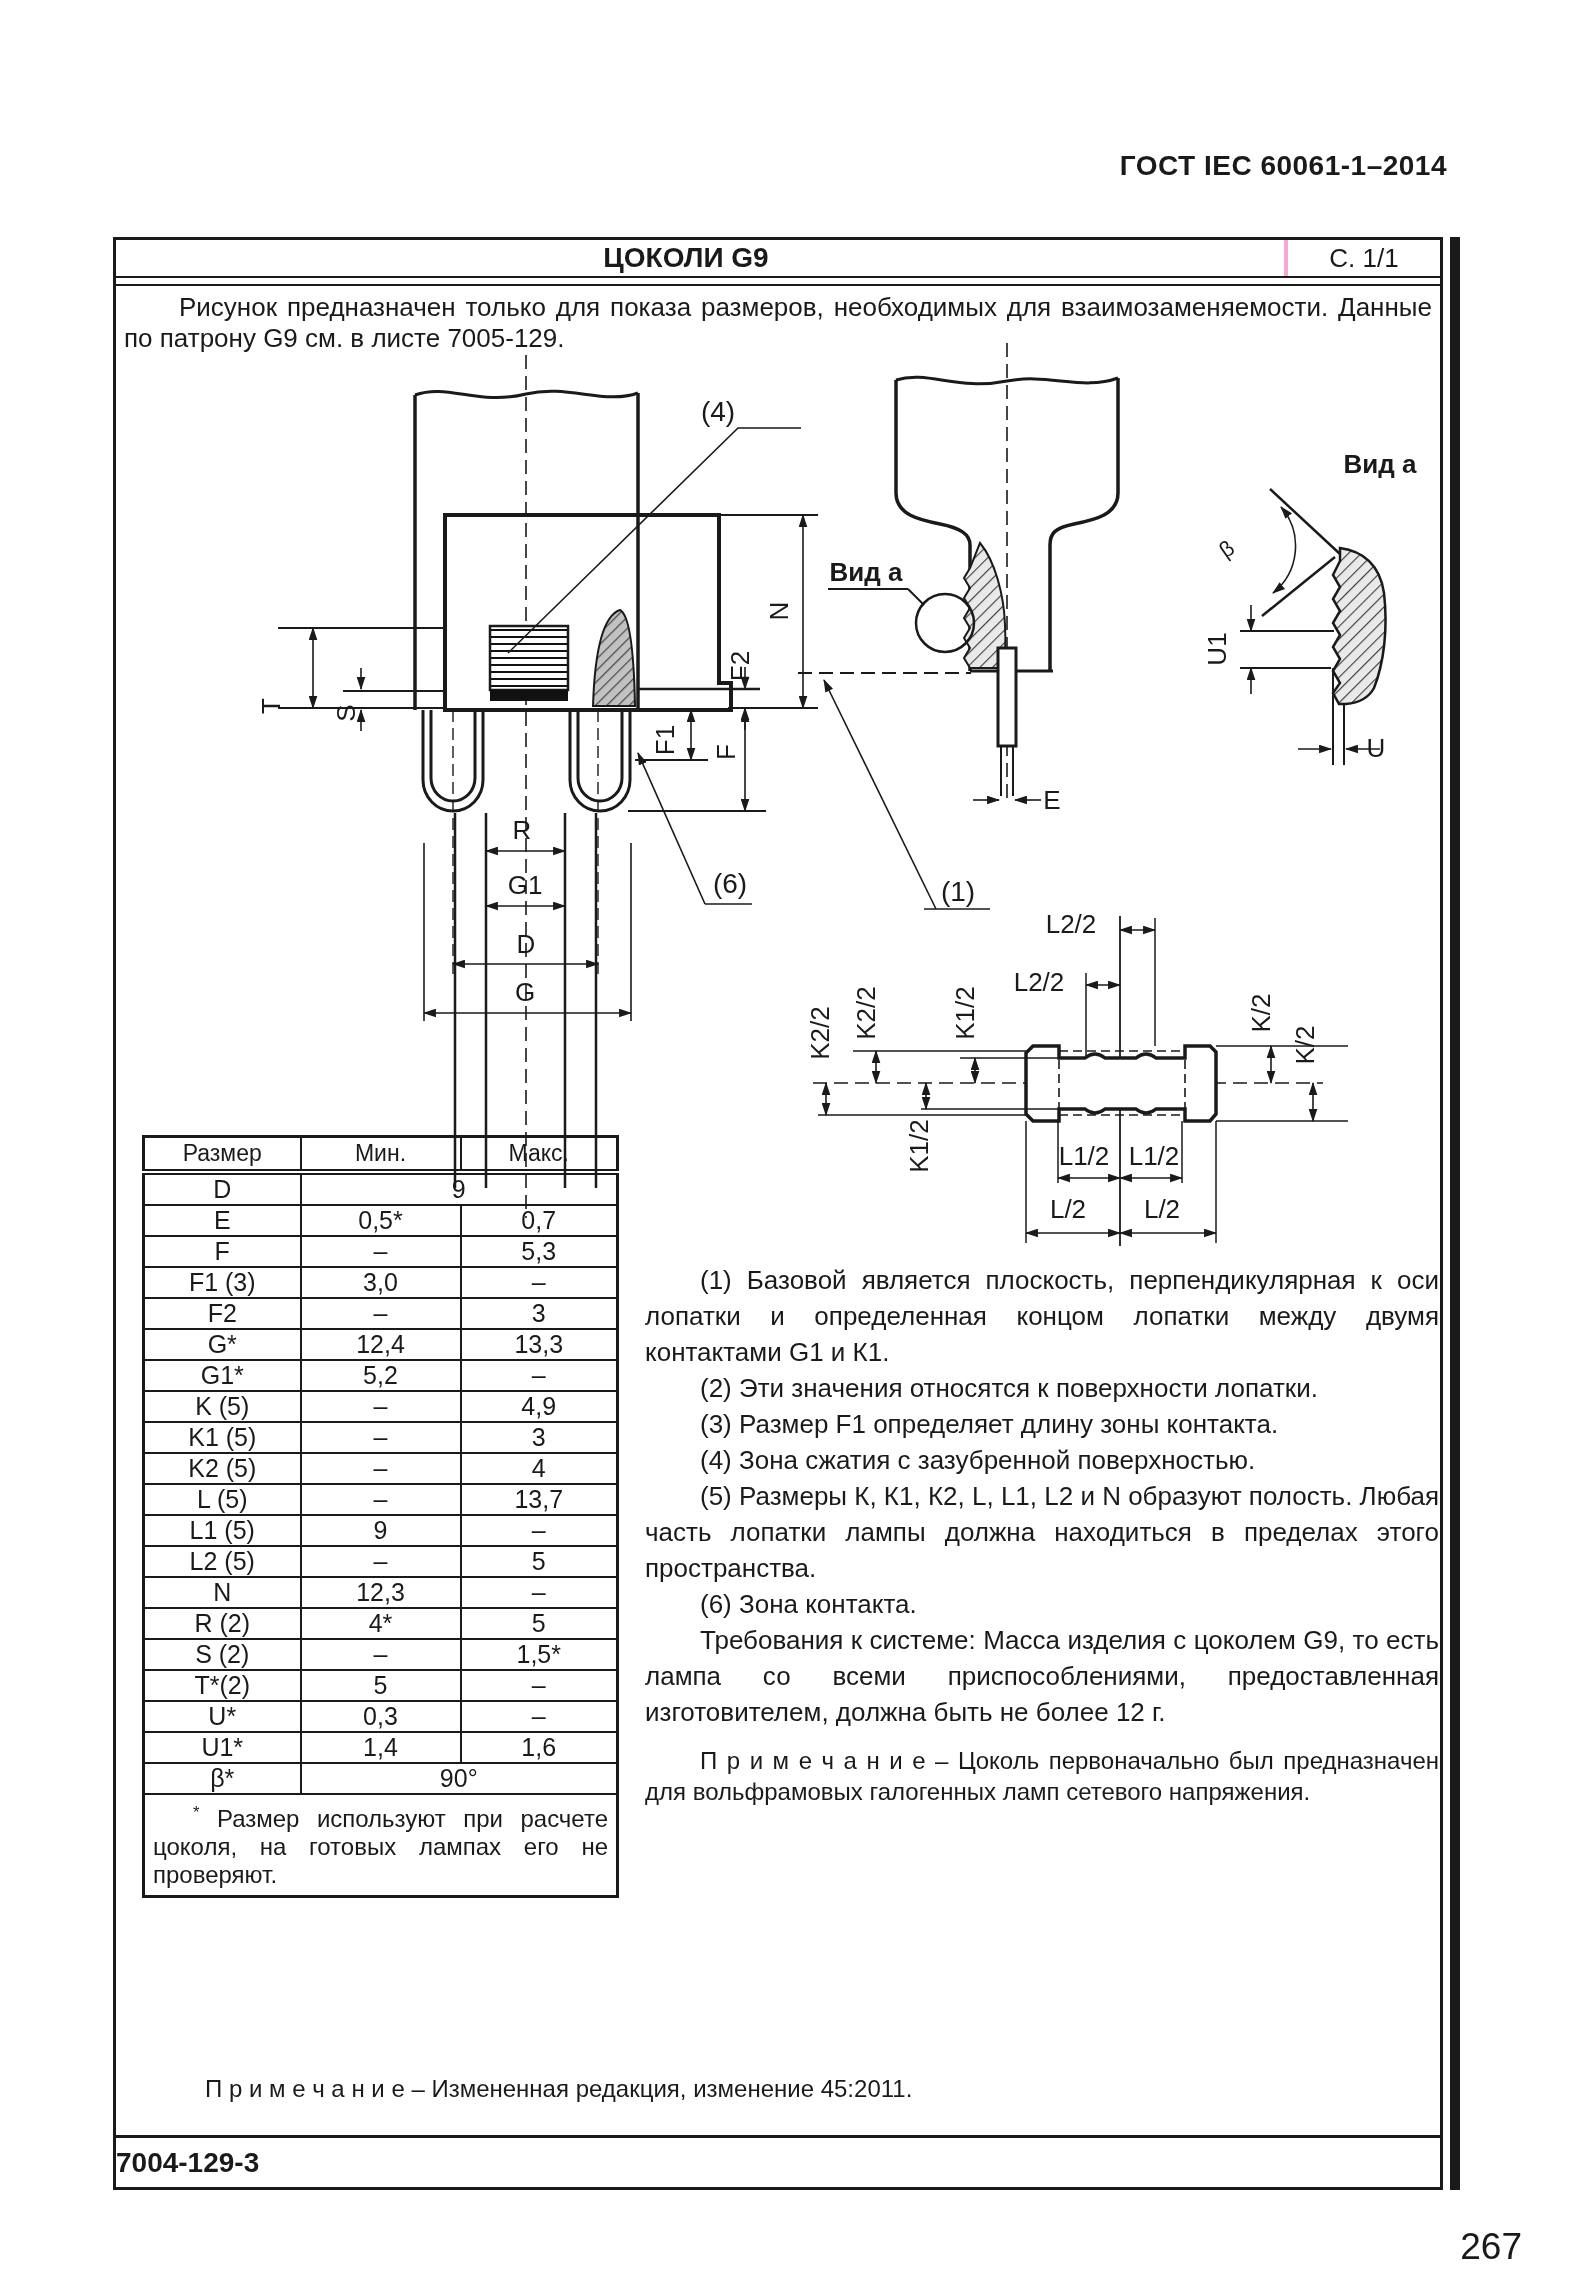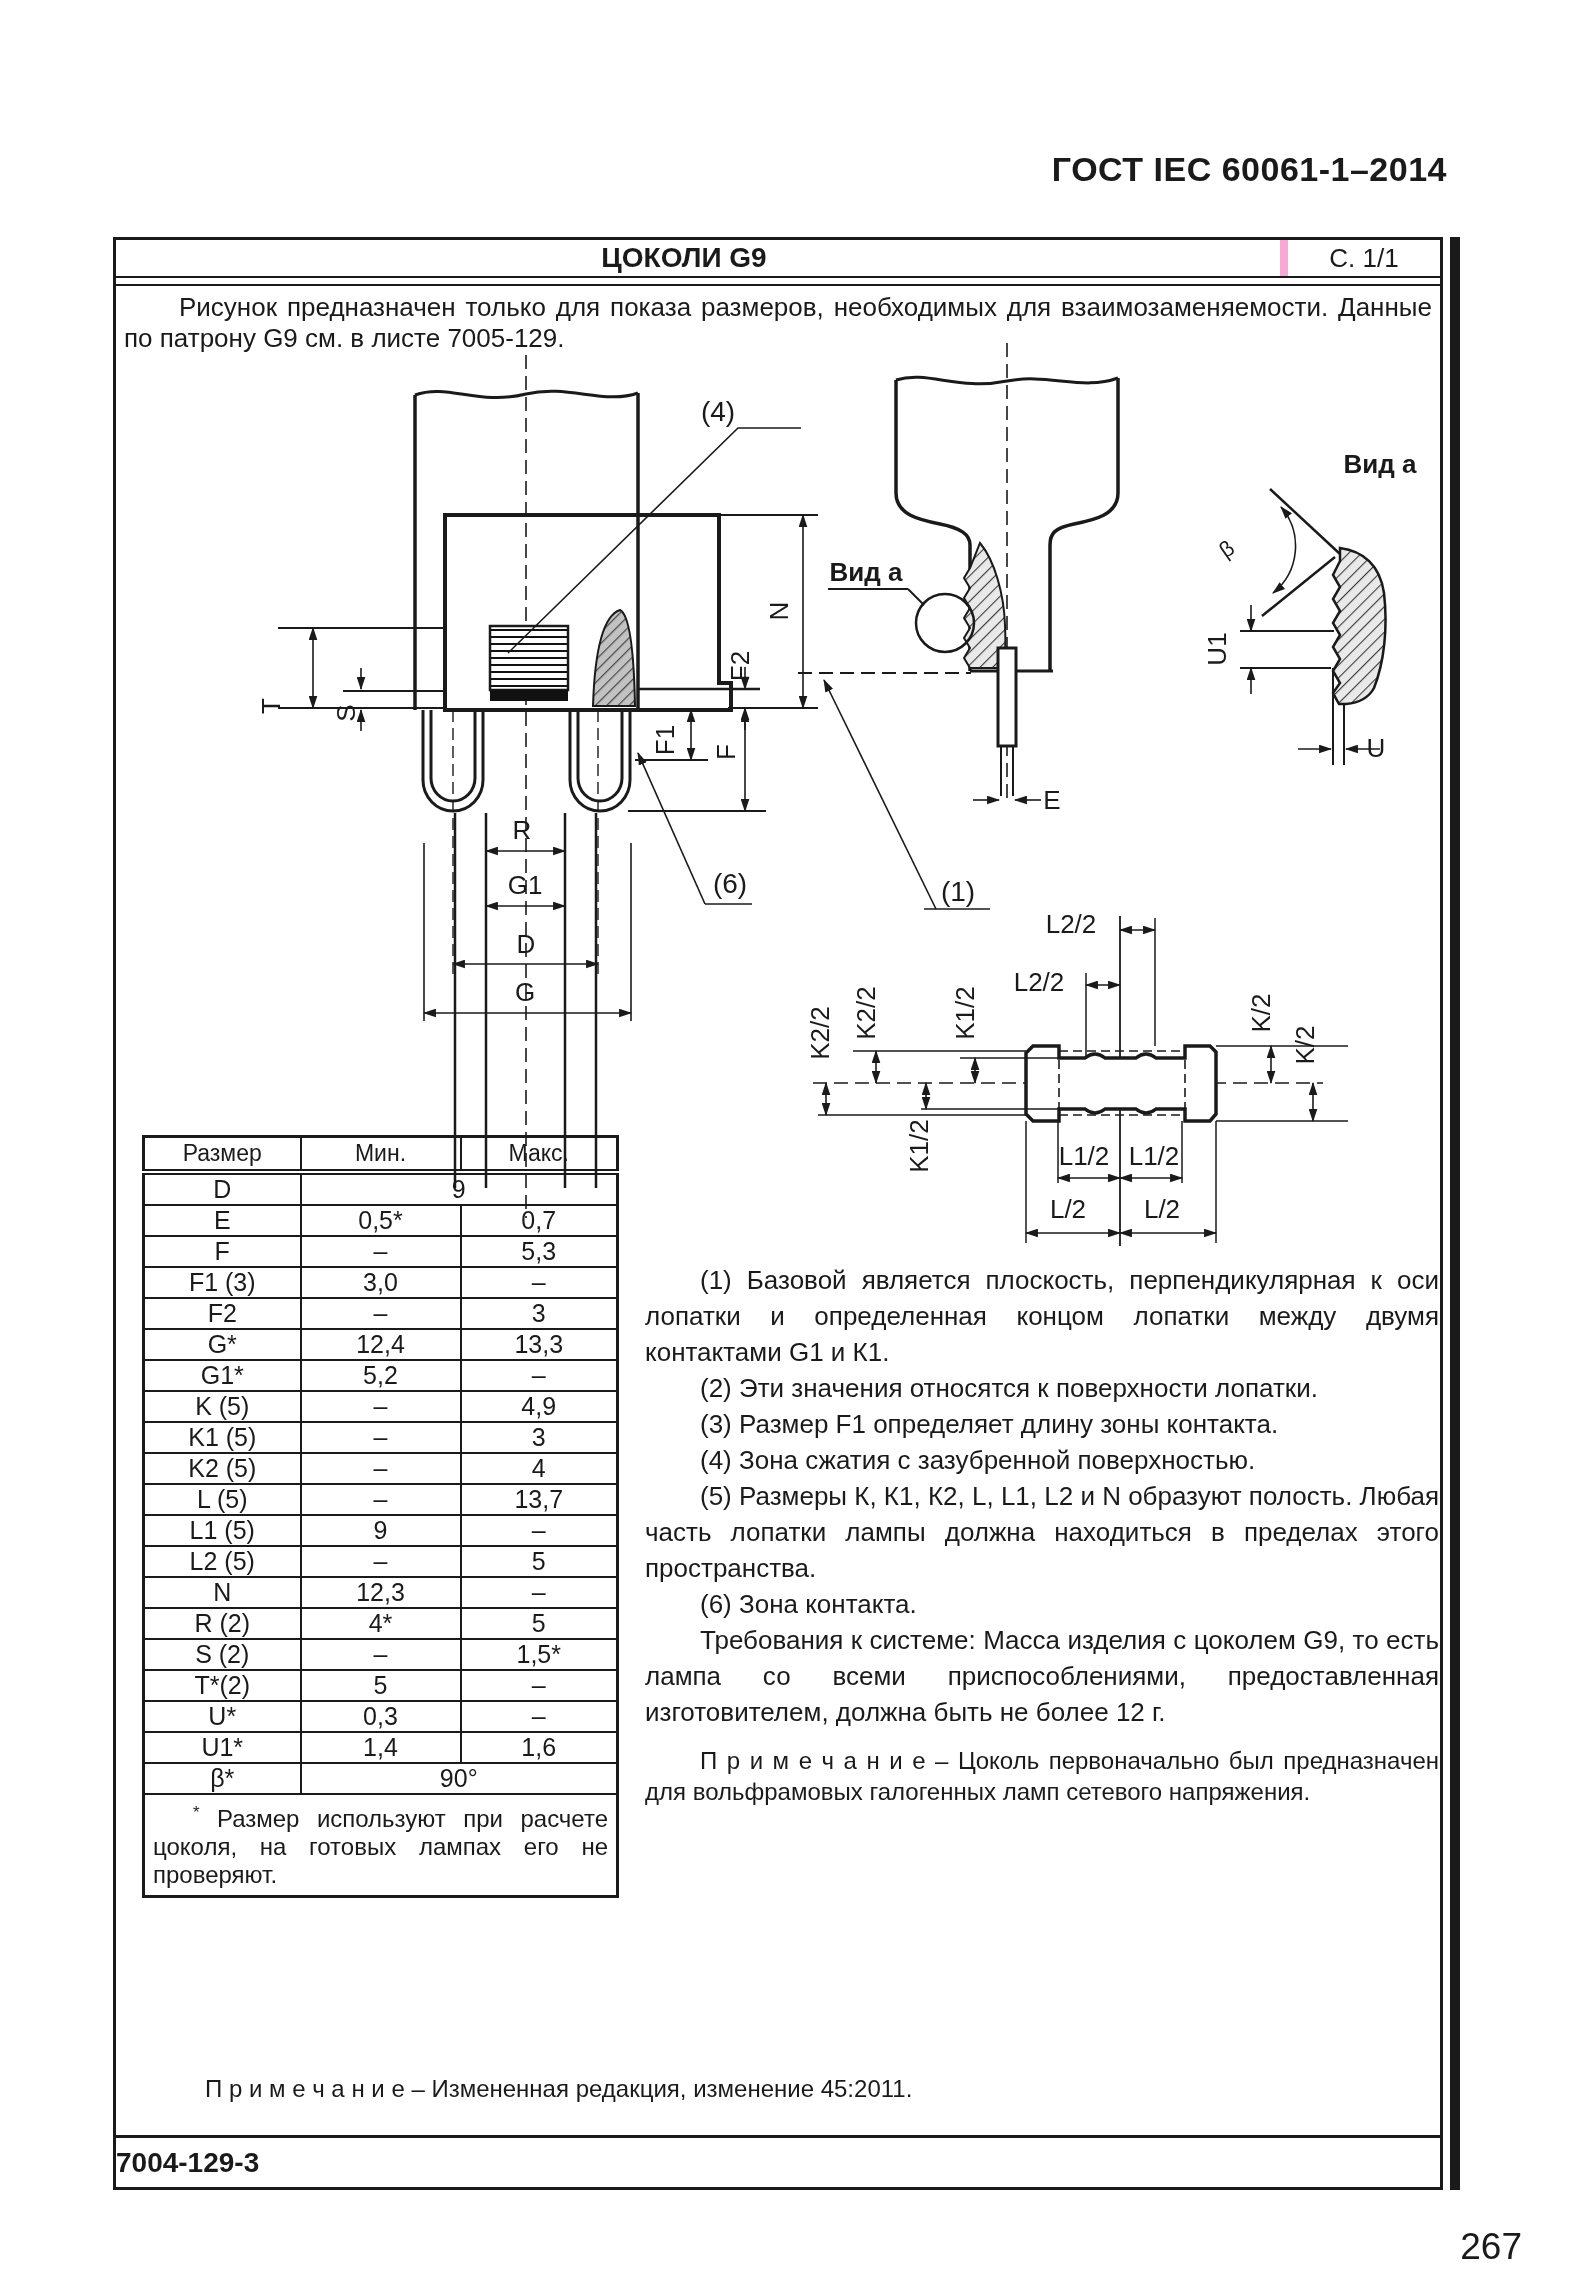--- a/index.html
+++ b/index.html
@@ -1,23 +1,23 @@
 <!DOCTYPE html>
 <html><head>
 <meta charset="utf-8">
 <style>
   html,body{margin:0;padding:0;background:#fff;}
   body{width:1575px;height:2283px;position:relative;font-family:"Liberation Sans",sans-serif;color:#1a1a1a;}
   .abs{position:absolute;}
-  .gost-header{top:150px;right:128px;font-size:34px;font-weight:bold;letter-spacing:.5px;}
+  .gost-header{top:150px;right:128px;font-size:28px;font-weight:bold;letter-spacing:.5px;}
   .main-box{left:113px;top:237px;width:1330px;height:1953px;border:3px solid #1a1a1a;box-sizing:border-box;}
   .right-bar{left:1450px;top:237px;width:10px;height:1953px;background:#1a1a1a;}
   .title-row{display:flex;height:36px;align-items:stretch;}
   .title-main{flex:1;display:flex;align-items:center;justify-content:center;font-size:28px;font-weight:bold;}
-  .title-sheet{width:152px;border-left:8px solid #f9a8d4;display:flex;align-items:center;justify-content:center;font-size:26px;margin-left:28px;}
+  .title-sheet{width:152px;border-left:4px solid #f9a8d4;display:flex;align-items:center;justify-content:center;font-size:26px;margin-left:28px;}
   .double-rule{height:6px;border-top:2.5px solid #1a1a1a;border-bottom:2.5px solid #1a1a1a;}
   .intro{margin:6px 8px 0 8px;font-size:26px;line-height:31px;text-align:justify;text-indent:55px;}
   .drawing-svg{left:2px;top:3px;width:1330px;height:1030px;}
   svg text{font-family:"Liberation Sans",sans-serif;fill:#1a1a1a;}
   .dim-table{left:26px;top:895px;width:476px;border-collapse:collapse;table-layout:fixed;padding-left:29px;}
   .dim-table th,.dim-table td{border:2px solid #1a1a1a;text-align:center;padding:0;font-weight:normal;}
   .dim-table th{height:31px;font-size:23px;}
   .dim-table thead tr{border-bottom:6px double #1a1a1a;}
   .dim-table td{height:29px;font-size:25px;}
   .dim-table{border:3px solid #1a1a1a;font-size:25px;}

